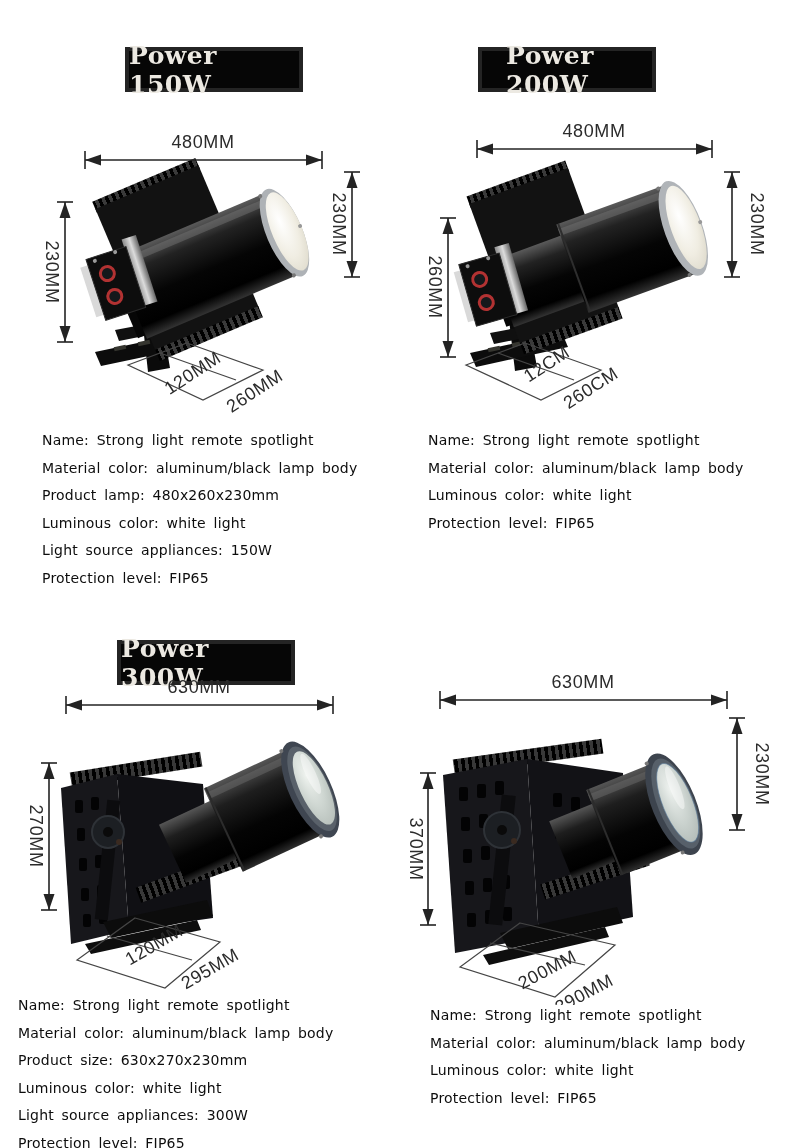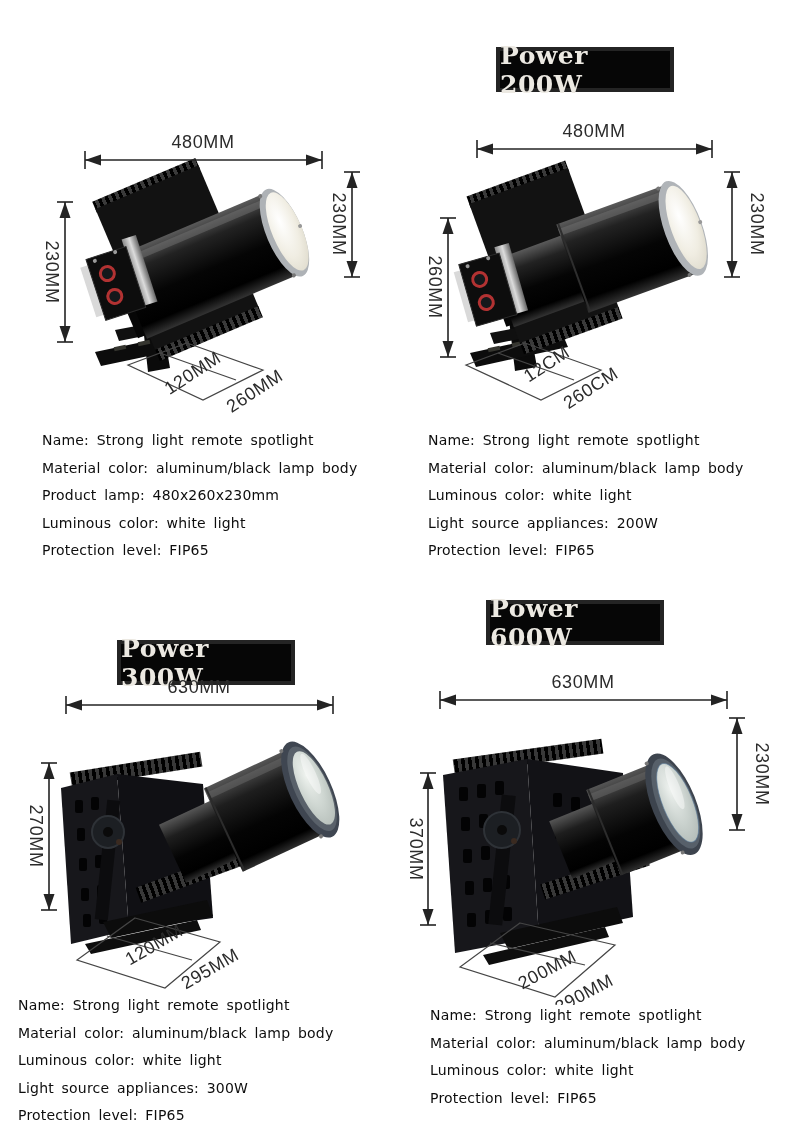--- a/index.html
+++ b/index.html
@@ -15,20 +15,21 @@
   .dl{stroke:#232323;stroke-width:1.6;fill:none;}
   .ar{fill:#232323;}
   .dt{font-family:"Liberation Sans",sans-serif;font-size:18px;fill:#2b2b2b;letter-spacing:0.6px;}
   .wire{fill:none;stroke:#454545;stroke-width:1.2;}
 </style>
 </head>
 <body>
 
 <div class="page">
 
+  <div class="banner" style="left:125px;top:47px;">Power 150W</div>
 
   <svg class="prod-svg" style="left:30px;top:110px;" width="360" height="310" viewBox="0 0 360 310">
     <defs>
       <linearGradient id="cyl1" x1="0" y1="0" x2="0" y2="1">
         <stop offset="0" stop-color="#5a5a5a"></stop>
           <stop offset="0.22" stop-color="#222"></stop>
         <stop offset="0.55" stop-color="#050505"></stop>
           <stop offset="0.85" stop-color="#000"></stop>
         <stop offset="1" stop-color="#333"></stop>
       </linearGradient>
@@ -114,24 +115,25 @@
 
     <text class="dt" x="166" y="268" text-anchor="middle" transform="rotate(-33 166 268)">120MM</text>
     <text class="dt" x="228" y="286" text-anchor="middle" transform="rotate(-33 228 286)">260MM</text>
   </svg>
 
   <div class="spec" style="left:42px;top:427px;">
     <div>Name: Strong light remote spotlight</div>
     <div>Material color: aluminum/black lamp body</div>
     <div>Product lamp: 480x260x230mm</div>
     <div>Luminous color: white light</div>
+    <div>Light source appliances: 150W</div>
     <div>Protection level: FIP65</div>
   </div>
 
-  <div class="banner" style="left:496px;top:47px;">Power 200W</div>
+  <div class="banner" style="left:478px;top:47px;padding-left:24px;">Power 200W</div>
 
   <svg class="prod-svg" style="left:410px;top:105px;" width="390" height="315" viewBox="0 0 390 315">
     <defs>
       <linearGradient id="cyl2" x1="0" y1="0" x2="0" y2="1">
         <stop offset="0" stop-color="#5a5a5a"></stop>
           <stop offset="0.22" stop-color="#222"></stop>
         <stop offset="0.55" stop-color="#050505"></stop>
           <stop offset="0.85" stop-color="#000"></stop>
         <stop offset="1" stop-color="#333"></stop>
       </linearGradient>
@@ -215,21 +217,20 @@
       <text class="dt" x="341" y="119" text-anchor="middle" transform="rotate(90 341 119)">230MM</text>
     </g>
     <text class="dt" x="140" y="264" text-anchor="middle" transform="rotate(-33 140 264)">12CM</text>
     <text class="dt" x="184" y="288" text-anchor="middle" transform="rotate(-33 184 288)">260CM</text>
   </svg>
 
   <div class="spec" style="left:428px;top:427px;">
     <div>Name: Strong light remote spotlight</div>
     <div>Material color: aluminum/black lamp body</div>
     <div>Luminous color: white light</div>
-    <div>Light source appliances: 200W</div>
     <div>Protection level: FIP65</div>
   </div>
 
   <div class="banner" style="left:117px;top:600px;margin-top:40px;">Power 300W</div>
 
   <svg class="prod-svg" style="left:15px;top:660px;" width="390" height="330" viewBox="0 0 390 330">
     <defs>
       <linearGradient id="cyl3" x1="0" y1="0" x2="0" y2="1">
         <stop offset="0" stop-color="#555"></stop>
           <stop offset="0.25" stop-color="#1e1e1e"></stop>
@@ -305,26 +306,26 @@
         <polygon class="ar" points="34,250 28.5,234 39.5,234"></polygon>
       <text class="dt" x="15" y="176" text-anchor="middle" transform="rotate(90 15 176)">270MM</text>
     </g>
     <text class="dt" x="142" y="290" text-anchor="middle" transform="rotate(-30 142 290)">120MM</text>
     <text class="dt" x="198" y="314" text-anchor="middle" transform="rotate(-30 198 314)">295MM</text>
   </svg>
 
   <div class="spec" style="left:18px;top:992px;">
     <div>Name: Strong light remote spotlight</div>
     <div>Material color: aluminum/black lamp body</div>
+    <div>Product size: 630x270x230mm</div>
     <div>Luminous color: white light</div>
     <div>Light source appliances: 300W</div>
     <div>Protection level: FIP65</div>
   </div>
 
-  <div class="banner" style="left:486px;top:600px;">Power 600W</div>
 
   <svg class="prod-svg" style="left:405px;top:655px;" width="395" height="350" viewBox="0 0 395 350">
     <defs>
       <linearGradient id="cyl4" x1="0" y1="0" x2="0" y2="1">
         <stop offset="0" stop-color="#555"></stop>
           <stop offset="0.25" stop-color="#1e1e1e"></stop>
         <stop offset="0.6" stop-color="#040404"></stop>
           <stop offset="0.88" stop-color="#000"></stop>
         <stop offset="1" stop-color="#2e2e2e"></stop>
       </linearGradient>

